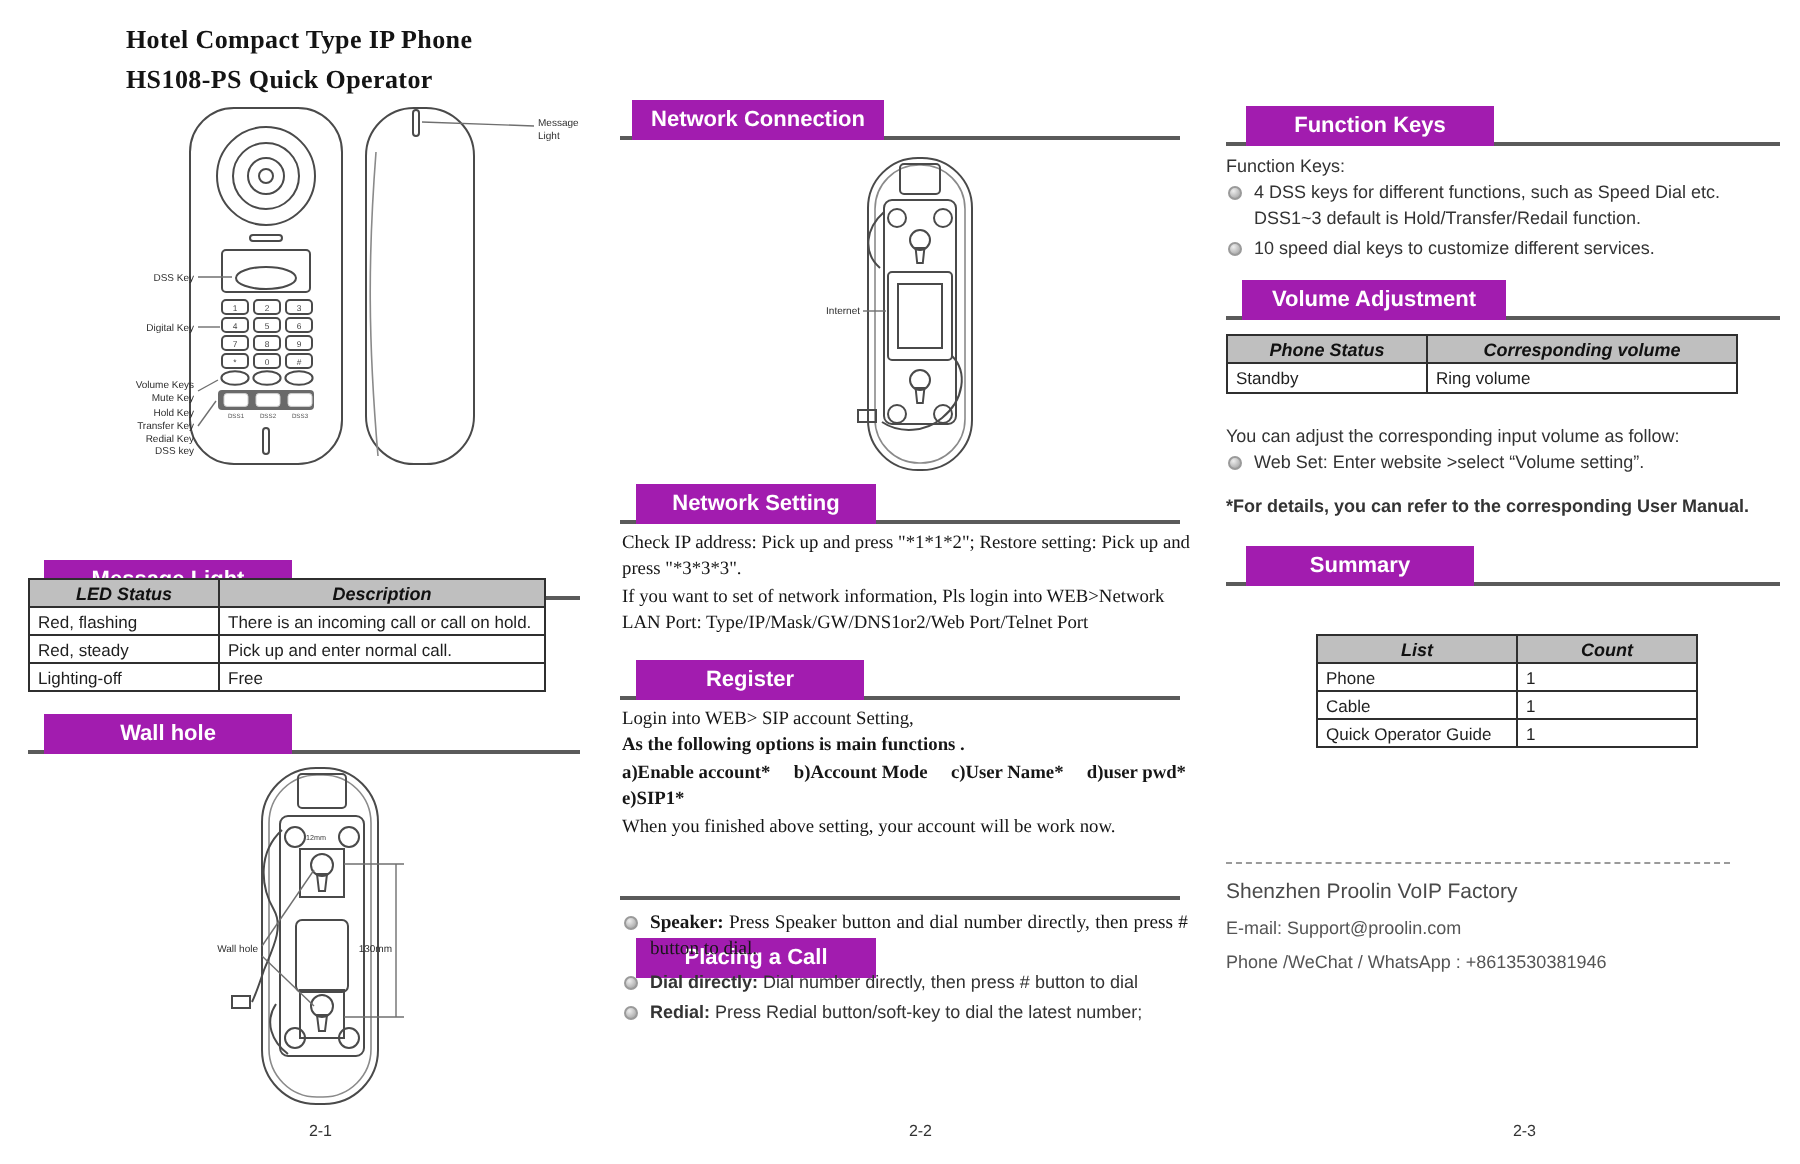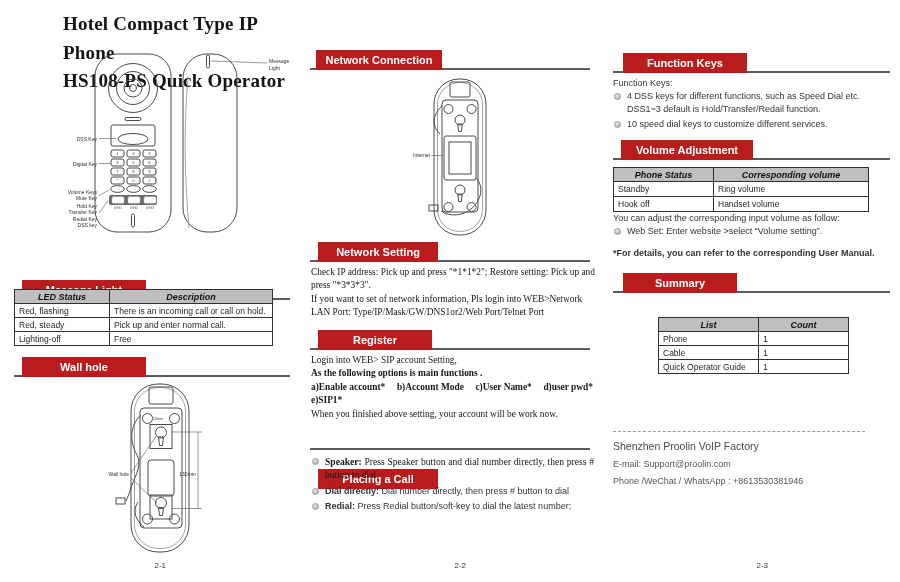--- a/index.html
+++ b/index.html
@@ -1,26 +1,26 @@
 <!DOCTYPE html>
 <html><head>
 <meta charset="utf-8">
 <style>
   html,body { margin:0; padding:0; background:#fff; }
   .page { position:relative; width:900px; height:582px; background:#ffffff;
           font-family:"Liberation Sans",sans-serif; overflow:hidden; }
   .abs { position:absolute; }
 
-  .title { font-family:"Liberation Serif",serif; font-weight:bold; font-size:19px;
+  .title { font-family:"Liberation Serif",serif; font-weight:bold; font-size:13px;
            color:#141414; line-height:1.5; letter-spacing:.2px; }
 
   
   .sec { position:absolute; height:21px; }
   .sec .rule { position:absolute; left:0; right:0; top:18px; height:2px; background:#5b5b5b; }
-  .sec .box { position:absolute; top:0; height:20px; background:#b91c1c; color:#fff;
+  .sec .box { position:absolute; top:0; height:20px; background:#a21caf; color:#fff;
               font-size:11px; font-weight:bold; text-align:center; line-height:20px; }
 
   .tbl { border-collapse:collapse; table-layout:fixed; }
   .tbl th,.tbl td { border:1px solid #2f2f2f; font-size:8.5px; padding:0 4px; height:13px;
                     color:#1f1f1f; overflow:hidden; white-space:nowrap; }
   .tbl th { background:#bfbfbf; font-weight:bold; text-align:center; font-size:9px; color:#111;font-style:italic; }
 
   .serif { font-family:"Liberation Serif",serif; font-size:9.4px; color:#161616; line-height:13.4px; }
   .sans9 { font-size:9px; color:#333; line-height:12.5px; }
   .just  { text-align:justify; }
@@ -334,24 +334,20 @@
       </colgroup>
     <tbody>
         <tr>
       <th>Phone Status</th>
       <th>Corresponding volume</th>
     </tr>
     <tr>
       <td style="height:14px">Standby</td>
       <td>Ring volume</td>
     </tr>
-    <tr>
-      <td style="height:14px">Hook off</td>
-      <td>Handset volume</td>
-    </tr>
   </tbody>
     </table>
 
   <div class="abs" style="left:614px;top:225px;width:270px;">
     <div class="bullet">
       <span class="dot"></span>
       <div class="sans9">Web Set: Enter website &gt;select “Volume setting”.</div>
     </div>
   </div>
 

